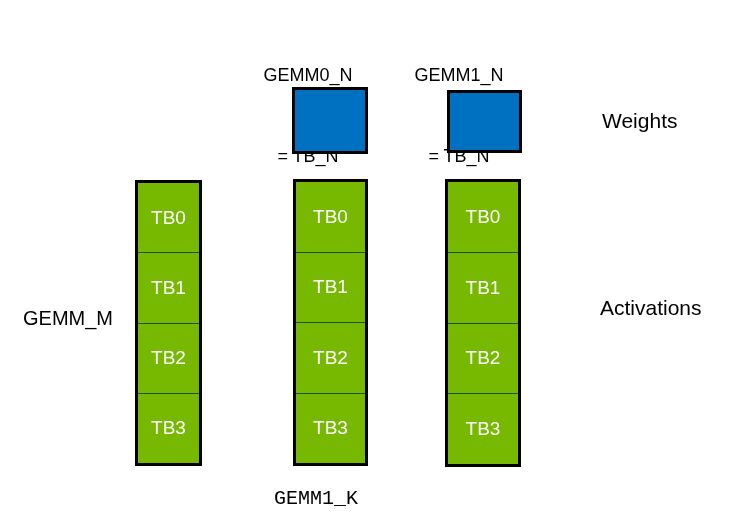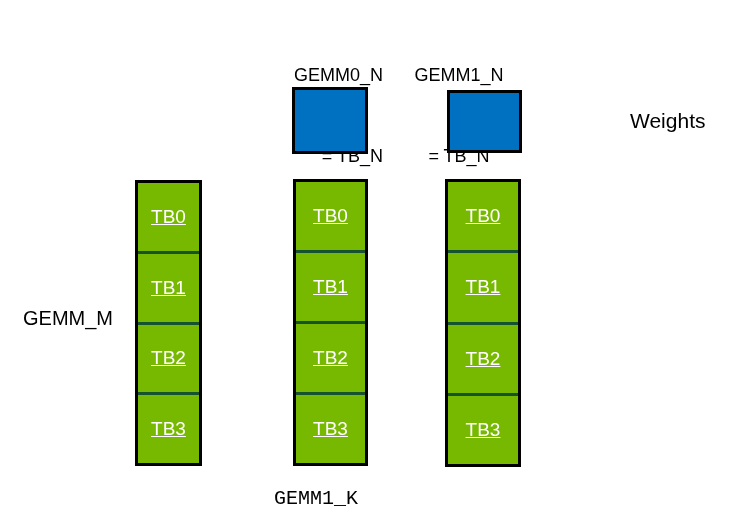--- a/index.html
+++ b/index.html
@@ -44,43 +44,42 @@
     background: #76B900;
   }
   .tb-cell {
     flex: 1 1 0;
     background: #76B900;
     color: #ffffff;
     font-size: 19px;
     display: flex;
     align-items: center;
     justify-content: center;
-    text-decoration: underline;
   }
   .tb-cell + .tb-cell {
-    border-top: 3px solid #14532d;
+    border-top: 1px solid #14532d;
   }
 
   .side-label {
     font-size: 21px;
     color: #000000;
     white-space: nowrap;
   }
   .axis-label {
     font-size: 20px;
     color: #000000;
     white-space: nowrap;
   }
 </style>
 </head>
 <body>
 
 <div class="canvas">
 
-  <div class="abs top-label" style="left:233px; top:8px;text-align:right;">
+  <div class="abs top-label" style="left:233px; top:8px;">
     <div>GEMM0_N</div>
     <div>= TB_N</div>
   </div>
   <div class="abs top-label" style="left:384px; top:8px;">
     <div>GEMM1_N</div>
     <div>= TB_N</div>
   </div>
 
   <div class="abs weight-box" style="left:292px; top:87px; width:76px; height:67px;"></div>
   <div class="abs weight-box" style="left:447px; top:90px; width:75px; height:63px;"></div>
@@ -99,19 +98,20 @@
     <div class="tb-cell">TB3</div>
   </div>
 
   <div class="abs act-col" style="left:445px; top:179px; width:76px; height:288px;">
     <div class="tb-cell">TB0</div>
     <div class="tb-cell">TB1</div>
     <div class="tb-cell">TB2</div>
     <div class="tb-cell">TB3</div>
   </div>
 
-  <div class="abs side-label" style="left:630px; top:109px;">Weights</div>
+  <div class="abs side-label" style="left:602px; top:109px;">Weights</div>
+  <div class="abs side-label" style="left:600px; top:296px;">Activations</div>
 
   <div class="abs axis-label" style="left:15px; top:307px;margin-left:8px;">GEMM_M</div>
 
   <div class="abs axis-label" style="left:274px; top:487px;font-family:Liberation Mono, monospace;">GEMM1_K</div>
 
 </div>
 
 </body></html>

